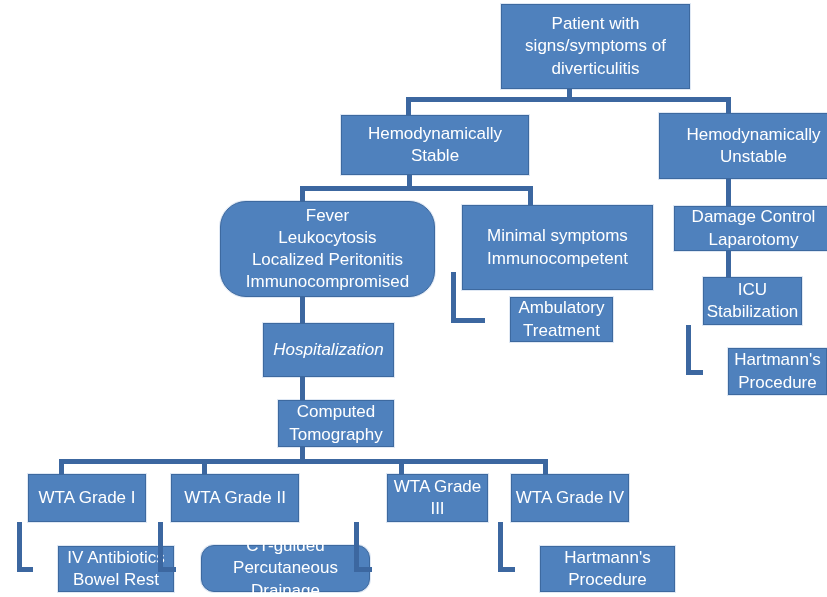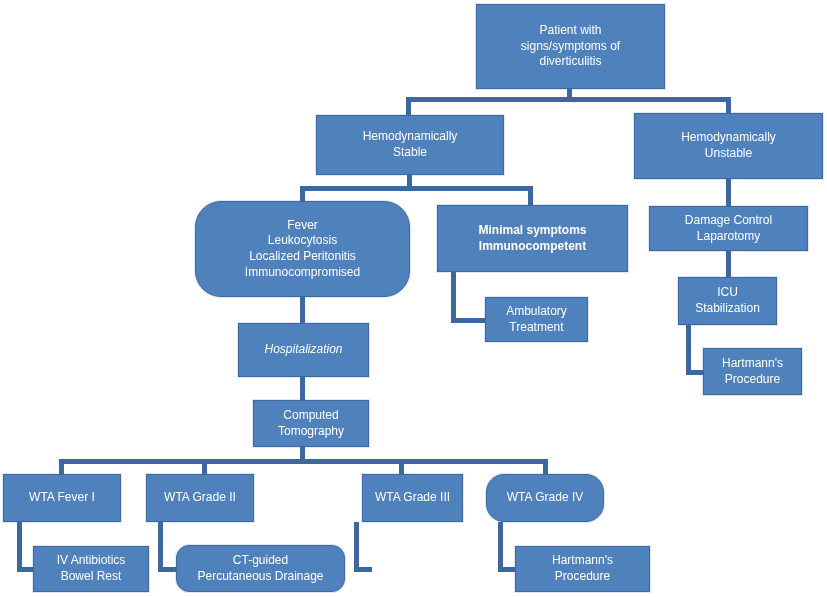--- a/index.html
+++ b/index.html
@@ -19,23 +19,24 @@
     position: absolute;
     box-sizing: border-box;
     background: var(--node-fill, #4f81bd);
     border: 1px solid var(--node-border, #3d699f);
     box-shadow: 0 0 0 1px rgba(185, 205, 230, 0.45);
     color: var(--text, #ffffff);
     display: flex;
     align-items: center;
     justify-content: center;
     text-align: center;
-    font-size: 12px;
+    font-size: 17px;
     line-height: 1.3;
     white-space: pre-line;
+    margin-left: 25px;
   }
   .conn {
     position: absolute;
     background: var(--connector, #3c67a0);
   }
 </style>
 </head>
 <body>
 
 <div class="canvas">
@@ -44,37 +45,37 @@
 signs/symptoms of
 diverticulitis</div>
   <div class="node" style="left:316px; top:115px; width:188px; height:60px;">Hemodynamically
 Stable</div>
   <div class="node" style="left:634px; top:113px; width:189px; height:66px;">Hemodynamically
 Unstable</div>
   <div class="node" style="left:195px; top:201px; width:215px; height:96px;border-radius:26px;">Fever
 Leukocytosis
 Localized Peritonitis
 Immunocompromised</div>
-  <div class="node" style="left:437px; top:205px; width:191px; height:67px;font-weight:bold;">Minimal symptoms
+  <div class="node" style="left:437px; top:205px; width:191px; height:85px;">Minimal symptoms
 Immunocompetent</div>
   <div class="node" style="left:649px; top:206px; width:159px; height:45px;">Damage Control
 Laparotomy</div>
   <div class="node" style="left:678px; top:277px; width:99px;  height:48px;">ICU
 Stabilization</div>
   <div class="node" style="left:485px; top:297px; width:103px; height:45px;">Ambulatory
 Treatment</div>
   <div class="node" style="left:703px; top:348px; width:99px;  height:47px;">Hartmann's
 Procedure</div>
   <div class="node" style="left:238px; top:323px; width:131px; height:54px;font-style:italic;">Hospitalization</div>
   <div class="node" style="left:253px; top:400px; width:116px; height:47px;">Computed
 Tomography</div>
-  <div class="node" style="left:3px;   top:474px; width:118px; height:48px;">WTA Fever I</div>
-  <div class="node" style="left:146px; top:474px; width:108px; height:48px;">WTA Grade II</div>
+  <div class="node" style="left:3px;   top:474px; width:118px; height:48px;">WTA Grade I</div>
+  <div class="node" style="left:146px; top:474px; width:128px; height:48px;">WTA Grade II</div>
   <div class="node" style="left:362px; top:474px; width:101px; height:48px;">WTA Grade III</div>
-  <div class="node" style="left:486px; top:474px; width:118px; height:48px;border-radius:18px;">WTA Grade IV</div>
+  <div class="node" style="left:486px; top:474px; width:118px; height:48px;">WTA Grade IV</div>
   <div class="node" style="left:33px;  top:546px; width:116px; height:46px;">IV Antibiotics
 Bowel Rest</div>
   <div class="node" style="left:176px; top:545px; width:169px; height:47px;border-radius:13px;">CT-guided
 Percutaneous Drainage</div>
   <div class="node" style="left:515px; top:546px; width:135px; height:46px;">Hartmann's
 Procedure</div>
 
   <div class="conn" style="left:567px; top:89px;  width:5px;   height:10px;"></div>
   <div class="conn" style="left:406px; top:97px;  width:325px; height:5px;"></div>
   <div class="conn" style="left:406px; top:97px;  width:5px;   height:18px;"></div>

